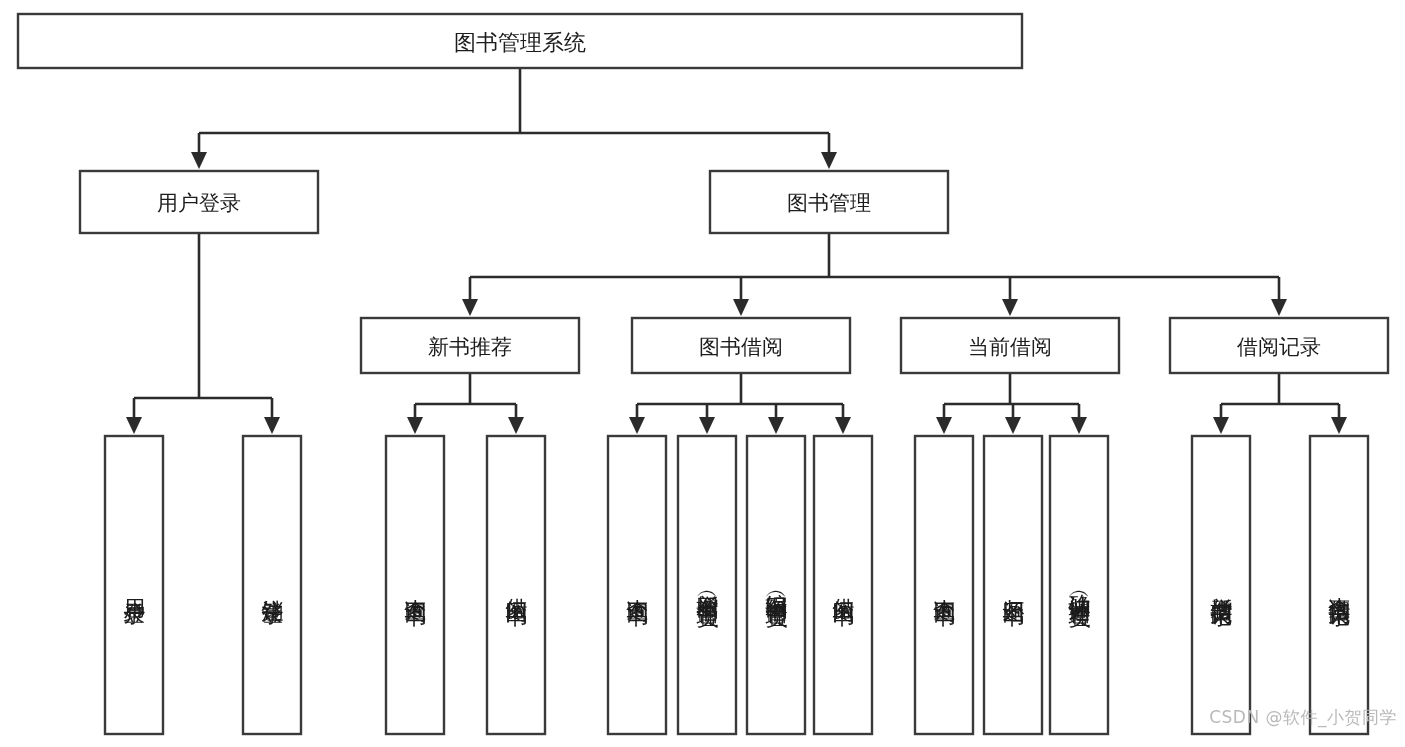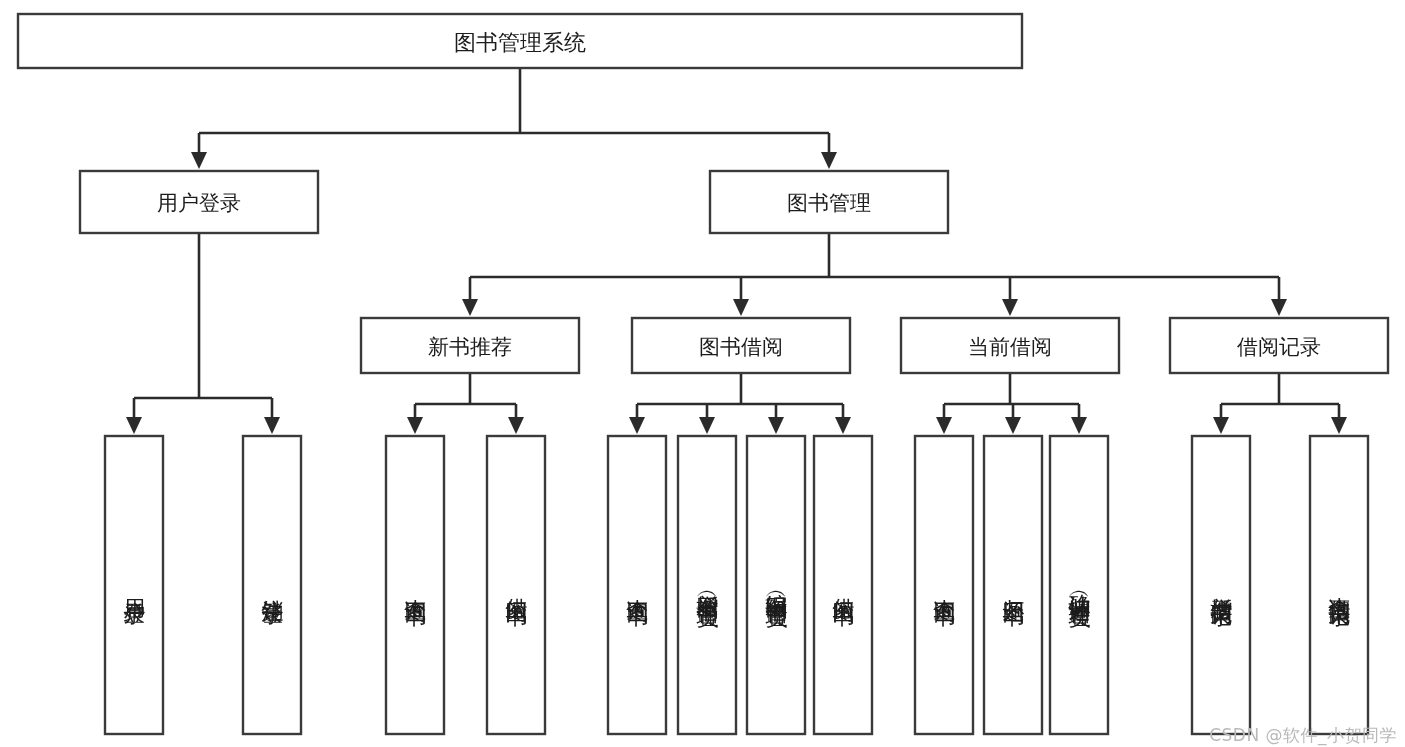--- a/index.html
+++ b/index.html
@@ -61,21 +61,21 @@
     display: flex;
     align-items: center;
     justify-content: center;
     letter-spacing: 2px;
     white-space: nowrap;
     pointer-events: none;
   }
   .watermark {
     position: absolute;
     right: 8px;
-    bottom: 0;
+    bottom: 18px;
     font-family: "DejaVu Sans", "Liberation Sans", sans-serif;
     font-size: 17px;
     color: #b9b9b9;
     letter-spacing: 0.5px;
     white-space: nowrap;
   }
 </style>
 </head>
 <body>
 

